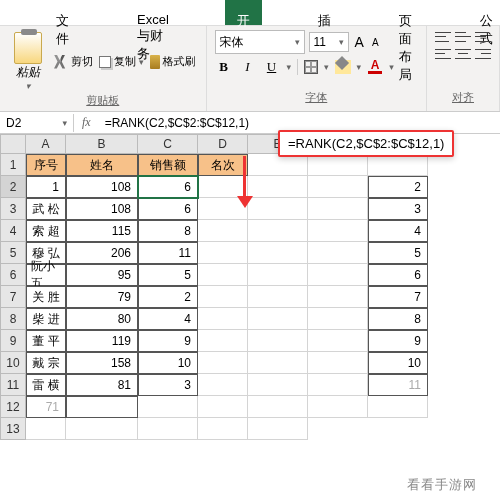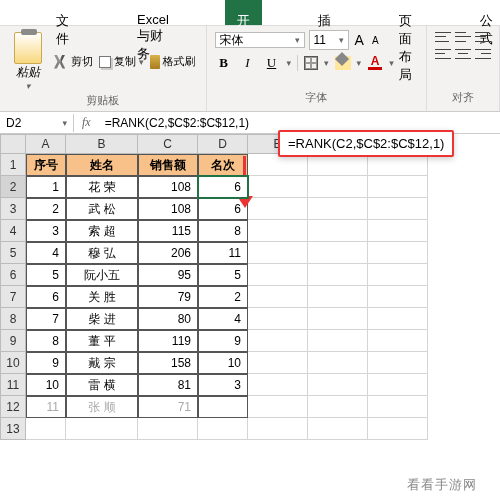--- a/index.html
+++ b/index.html
@@ -4,35 +4,35 @@
 <style>
 * { box-sizing: border-box; margin: 0; padding: 0; }
 body { font-family: "Microsoft YaHei", sans-serif; font-size: 12px; background: #fff; width: 500px; height: 500px; overflow: hidden; position: relative; }
 
 .menubar { background: #fff; display: flex; height: 26px; border-bottom: 1px solid #ddd; }
 .menubar .tab { padding: 12px 12px; cursor: pointer; font-size: 13px; margin-left: 44px; }
 .menubar .tab.active { background: #217346; color: #fff; }
 
 .ribbon { background: #f3f2f1; height: 86px; display: flex; border-bottom: 1px solid #ccc; }
 .ribbon-group { border-right: 1px solid #ddd; padding: 4px 8px; display: flex; flex-direction: column; height: 100%; }
-.ribbon-group .label { font-size: 11px; color: #666; text-align: center; margin-top: auto; padding-bottom: 2px; }
+.ribbon-group .label { font-size: 11px; color: #666; text-align: center; margin-top: auto; padding-bottom: 2px; text-decoration: underline; }
 
 .clipboard-area { display: flex; gap: 4px; }
 .paste-btn { display: flex; flex-direction: column; align-items: center; padding: 2px 6px; cursor: pointer; font-style: italic; }
 .paste-icon { width: 28px; height: 32px; background: linear-gradient(#fff,#f8d77e); border: 1px solid #c9a94e; border-radius: 2px; position: relative; }
 .paste-icon::before { content:""; position:absolute; top:-4px; left:6px; width:16px; height:6px; background:#8a8a8a; border-radius:2px; }
 .mini-btns { display:flex; flex-direction:row; gap:2px; font-size:11px; }
 .mini-btn { display:flex; align-items:center; gap:3px; cursor:pointer; padding:1px 2px; }
 .mini-icon { width:14px; height:14px; display:inline-block; }
 .scissors { background: conic-gradient(#555,#999); clip-path: polygon(20% 0,40% 40%,60% 0,80% 0,55% 50%,80% 100%,60% 100%,40% 60%,20% 100%,0 100%,25% 50%,0 0); }
 .copy-icn { border:1px solid #777; background:#fff; box-shadow: 2px 2px 0 #ccc; width:12px; height:12px; }
 .brush-icn { background: linear-gradient(#d9b24a,#a87c1f); width:10px; height:14px; border-radius:1px; }
 
 .font-group-top { display:flex; gap:4px; align-items:center; margin-bottom:4px; }
-.font-select { border:1px solid #bbb; background:#fff; padding:1px 4px; font-size:12px; width:90px; height:16px; display:flex; align-items:center; justify-content:space-between; }
+.font-select { border:1px solid #bbb; background:#fff; padding:1px 4px; font-size:12px; width:90px; height:24px; display:flex; align-items:center; justify-content:space-between; }
 .size-select { border:1px solid #bbb; background:#fff; padding:1px 4px; font-size:12px; width:40px; height:20px; display:flex; align-items:center; justify-content:space-between; }
 .aa { font-size:12px; cursor:pointer; padding:0 2px; }
 .font-group-bot { display:flex; gap:6px; align-items:center; }
 .fbtn { width:18px; height:18px; display:flex; align-items:center; justify-content:center; cursor:pointer; font-family: "Times New Roman", serif; font-size:13px; }
 .bold { font-weight:bold; }
 .italic { font-style:italic; }
 .underline { text-decoration:underline; }
 .border-icn { border:1px solid #555; width:14px; height:14px; display:grid; grid-template: 1fr 1fr / 1fr 1fr; }
 .border-icn span { border:0.5px solid #999; }
 .fill-icn { width:16px; height:14px; background:#ffe89b; border-bottom:3px solid #ffe89b; position:relative; }
@@ -53,21 +53,21 @@
 
 .sheet { display:flex; }
 .rowhdrs { display:flex; flex-direction:column; }
 .colhdrs { display:flex; }
 .corner { width:26px; height:20px; background:#e6e6e6; border:1px solid #bbb; }
 .colhdr { height:20px; background:#e6e6e6; border:1px solid #bbb; border-left:none; display:flex; align-items:center; justify-content:center; font-size:12px; color:#333; }
 .rowhdr { width:26px; background:#e6e6e6; border:1px solid #bbb; border-top:none; display:flex; align-items:center; justify-content:center; font-size:12px; color:#333; }
 .rowhdr.sel { background:#d4d4d4; }
 .cells { display:grid; }
 .cell { border-right:1px solid #d4d4d4; border-bottom:1px solid #d4d4d4; display:flex; align-items:center; padding:0 4px; font-size:12px; background:#fff; }
-.th { background:#f7c189; font-weight:bold; justify-content:center; border:1px solid #555 !important; }
+.th { background:#f7c189; font-weight:normal; justify-content:center; border:1px solid #555 !important; }
 .tc { border:1px solid #555 !important; justify-content:center; }
 .tc.left { justify-content:flex-end; padding-right:6px; }
 .active-cell { outline:2px solid #217346; outline-offset:-1px; z-index:2; }
 .gray { color:#aaa; }
 
 .formula-callout { position:absolute; border:2px solid #e33; background:#fff; padding:4px 8px; font-size:13px; border-radius:2px; box-shadow:0 2px 6px rgba(0,0,0,0.2); }
 .arrow { position:absolute; width:20px; height:50px; }
 .arrow-line { position:absolute; left:9px; top:0; width:3px; height:42px; background:#e33; }
 .arrow-head { position:absolute; left:3px; top:40px; width:0; height:0; border-left:8px solid transparent; border-right:8px solid transparent; border-top:12px solid #e33; }
 
@@ -233,21 +233,20 @@
       </div>
     <div class="cells" id="cells" style="grid-template-columns: 40px 72px 60px 50px 60px 60px 60px; grid-auto-rows: 22px;">
         <div class="cell th">序号</div>
         <div class="cell th">姓名</div>
         <div class="cell th">销售额</div>
         <div class="cell th">名次</div>
         <div class="cell "></div>
         <div class="cell "></div>
         <div class="cell "></div>
         <div class="cell tc left">1</div>
-        <div class="cell tc">花 荣</div>
         <div class="cell tc left">108</div>
         <div class="cell tc left active-cell">6</div>
         <div class="cell "></div>
         <div class="cell "></div>
         <div class="cell "></div>
         <div class="cell tc left">2</div>
         <div class="cell tc">武 松</div>
         <div class="cell tc left">108</div>
         <div class="cell tc left">6</div>
         <div class="cell "></div>
@@ -303,21 +302,20 @@
         <div class="cell "></div>
         <div class="cell "></div>
         <div class="cell tc left">10</div>
         <div class="cell tc">雷 横</div>
         <div class="cell tc left">81</div>
         <div class="cell tc left">3</div>
         <div class="cell "></div>
         <div class="cell "></div>
         <div class="cell "></div>
         <div class="cell tc left gray">11</div>
-        <div class="cell tc gray">张 顺</div>
         <div class="cell tc left gray">71</div>
         <div class="cell tc left gray"></div>
         <div class="cell "></div>
         <div class="cell "></div>
         <div class="cell "></div>
         <div class="cell "></div>
         <div class="cell "></div>
         <div class="cell "></div>
         <div class="cell "></div>
         <div class="cell "></div>

